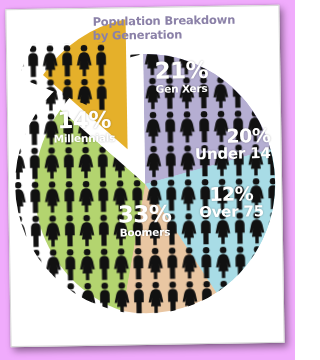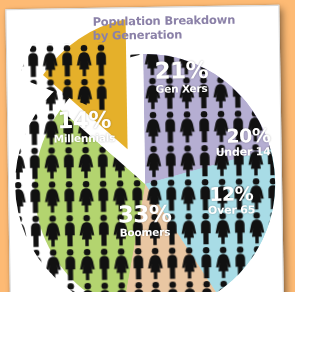--- a/index.html
+++ b/index.html
@@ -8,22 +8,22 @@
     width: 295px;
     height: 360px;
     background: #ffffff;
     font-family: "Liberation Sans", sans-serif;
     overflow: hidden;
   }
 
   #stage {
     position: relative;
     width: 295px;
-    height: 292px;
-    background: #fdba74;
+    height: 360px;
+    background: #f0abfc;
     overflow: hidden;
   }
 
   
   #card {
     position: absolute;
     left: 8px;
     top: 7px;
     width: 272px;
     height: 336px;
@@ -77,21 +77,21 @@
   }
   .slice-label .nm {
     display: block;
     font-family: "DejaVu Sans", sans-serif;
     font-weight: bold;
     font-size: 10.5px;
     letter-spacing: -0.2px;
     margin-top: 1px;
   }
   .slice-label.small .pct { font-size: 19px; }
-  .slice-label.small .nm  { font-size: 11px; }
+  .slice-label.small .nm  { font-size: 15px; }
 
   #lbl-genx       { left: 126px; top: 52px;  width: 96px; }
   #lbl-millennials{ left: 24px;  top: 100px; width: 104px; }
   #lbl-under14    { left: 180px; top: 120px; width: 82px; text-align: right; }
   #lbl-over65     { left: 182px; top: 178px; width: 80px; }
   #lbl-boomers    { left: 82px;  top: 195px; width: 106px; }
 </style>
 </head>
 <body>
 
@@ -179,21 +179,21 @@
       <span class="nm">Gen Xers</span>
     </div>
 
     <div class="slice-label small" id="lbl-under14">
       <span class="pct">20%</span>
       <span class="nm">Under 14</span>
     </div>
 
     <div class="slice-label small" id="lbl-over65">
       <span class="pct">12%</span>
-      <span class="nm">Over 65</span>
+      <span class="nm">Over 75</span>
     </div>
 
     <div class="slice-label" id="lbl-boomers">
       <span class="pct">33%</span>
       <span class="nm">Boomers</span>
     </div>
 
     <div class="slice-label" id="lbl-millennials">
       <span class="pct">14%</span>
       <span class="nm">Millennials</span>

